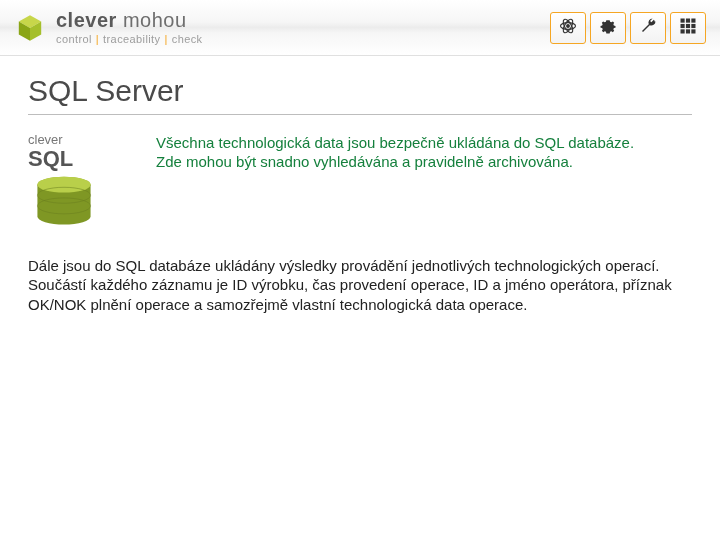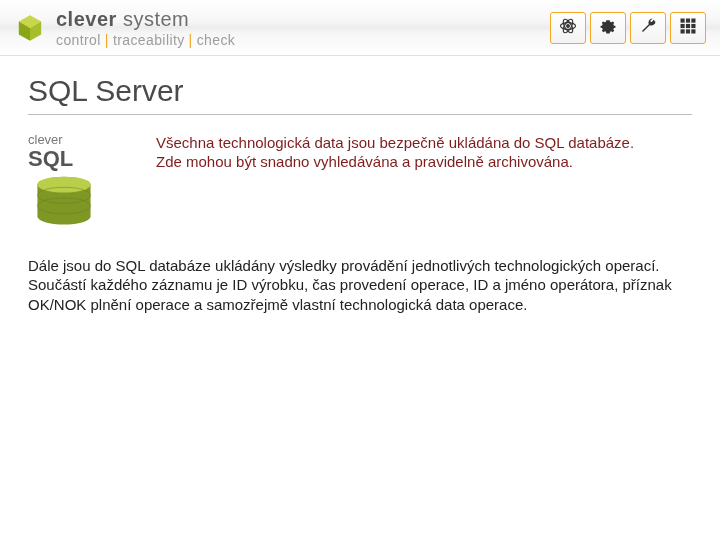--- a/index.html
+++ b/index.html
@@ -39,21 +39,21 @@
   .brand-top {
     font-size: 20px;
     color: #6e6e6e;
     letter-spacing: 0.5px;
   }
   .brand-top b {
     color: #5a5a5a;
     font-weight: 700;
   }
   .brand-sub {
-    font-size: 14px;
+    font-size: 11px;
     color: #9d9d9d;
     margin-top: 4px;
     letter-spacing: 0.4px;
   }
   .brand-sub .sep { color: #f5a623; margin: 0 4px; }
   .toolbar {
     display: flex;
     gap: 4px;
   }
   .tool {
@@ -99,21 +99,21 @@
   }
   .sql-logo-text .big {
     font-size: 22px;
     font-weight: 700;
     color: #555;
     display: block;
   }
   .db-shape { width: 72px; height: 62px; }
   .para-block {
     font-size: 15px;
-    color: #7f1d1d;
+    color: #15803d;
     line-height: 1.28;
   }
   .para-block .p { margin-bottom: 14px; }
   .lower {
     font-size: 15px;
     color: #222;
     line-height: 1.30;
   }
   .lower .p { margin-bottom: 16px; }
 </style>
@@ -125,21 +125,21 @@
     <div class="brand-logo">
       <svg viewBox="0 0 40 40">
         <polygon points="20,4 34,12 20,20 6,12" fill="#c7d64a"></polygon>
         <polygon points="6,12 20,20 20,36 6,28" fill="#8aa516"></polygon>
         <polygon points="34,12 20,20 20,36 34,28" fill="#a5bf2b"></polygon>
       </svg>
     </div>
     <div class="brand-text">
       <div class="brand-top">
         <b>clever</b>
-        <span>system</span>
+        <span>mohou</span>
       </div>
       <div class="brand-sub">
         <span>control</span><span class="sep">|</span><span>traceability</span><span class="sep">|</span><span>check</span>
       </div>
     </div>
   </div>
   <div class="toolbar">
     <div class="tool">
       <span>
         <svg viewBox="0 0 24 24" fill="none" stroke="#333" stroke-width="1.4">

